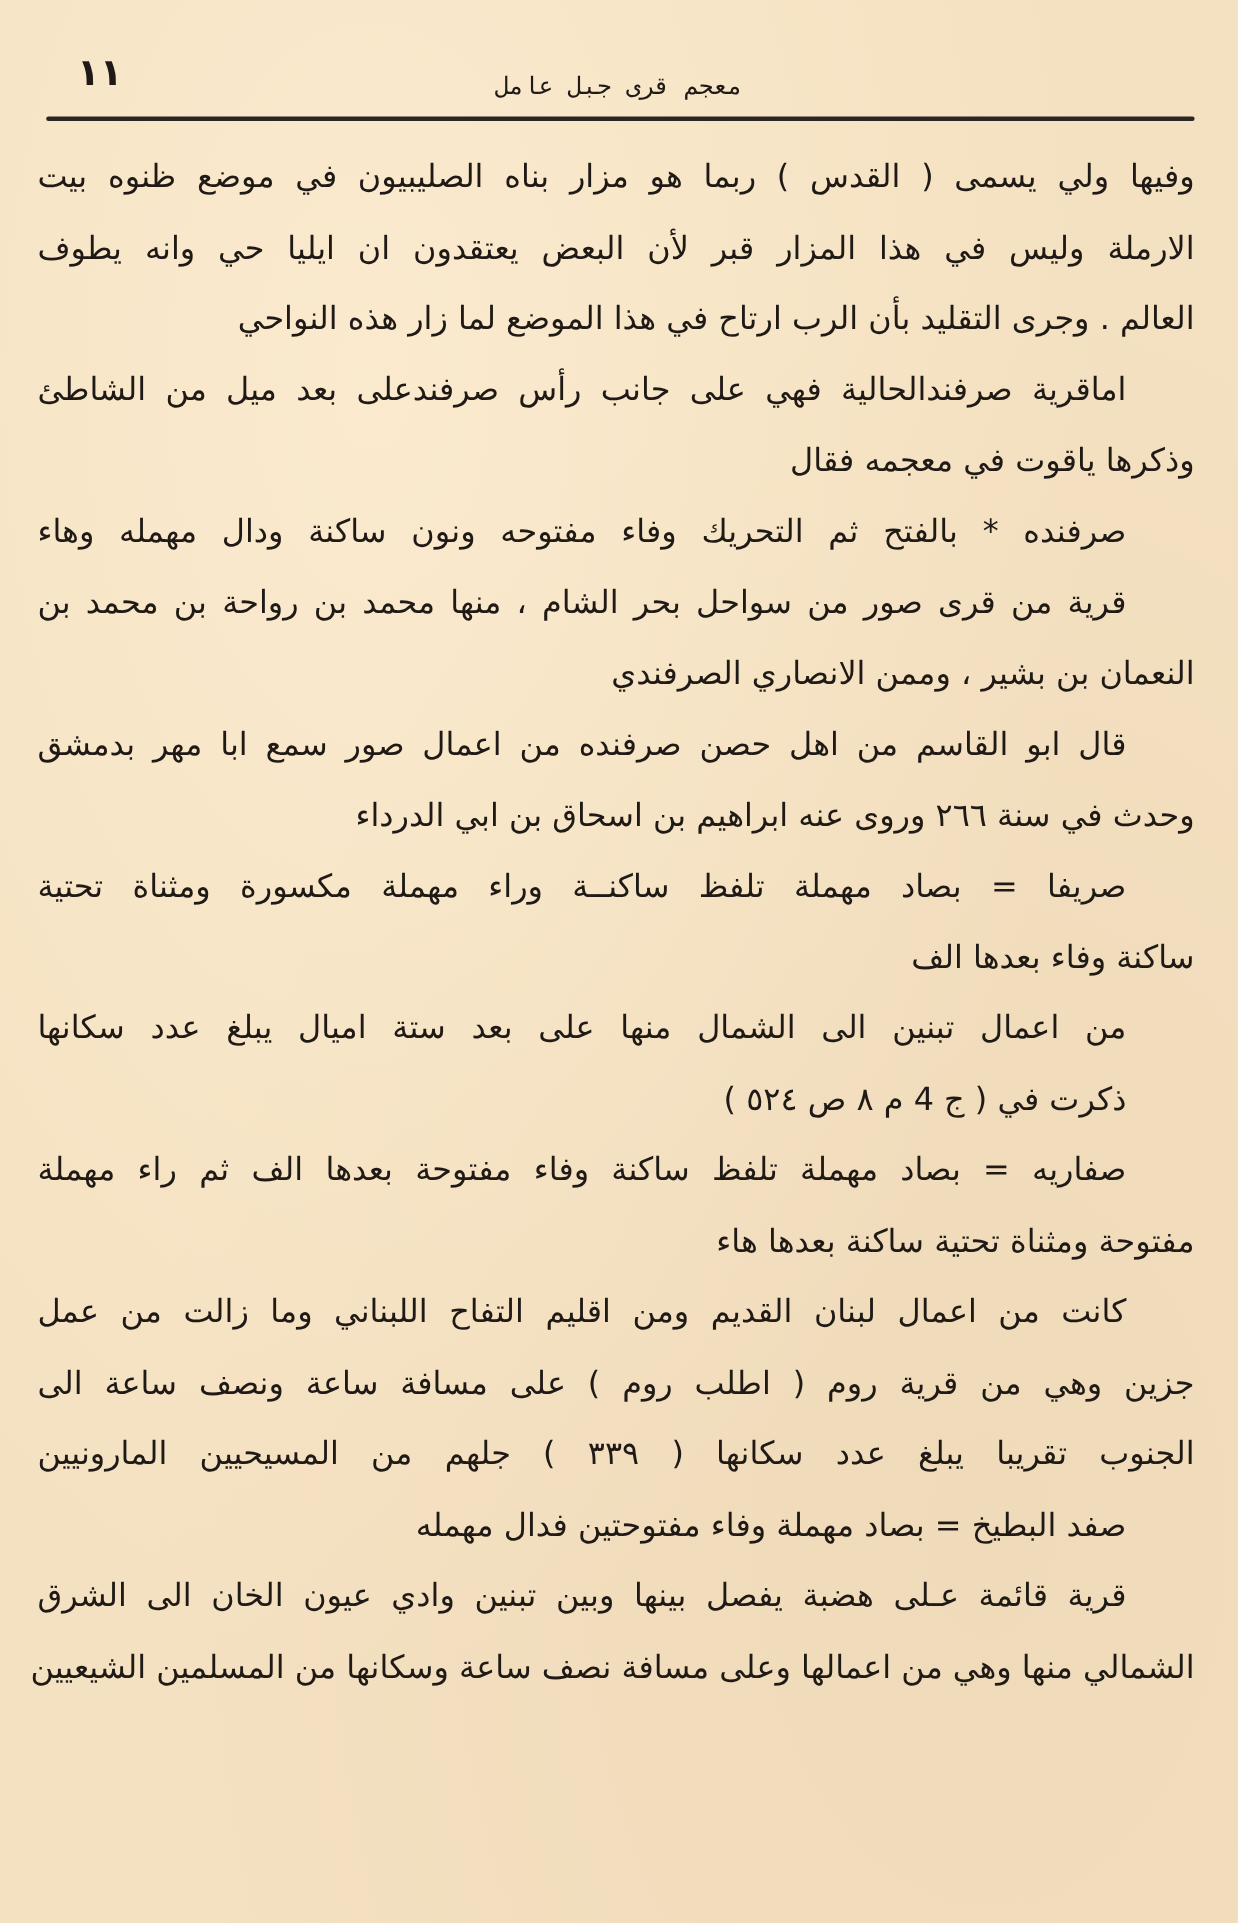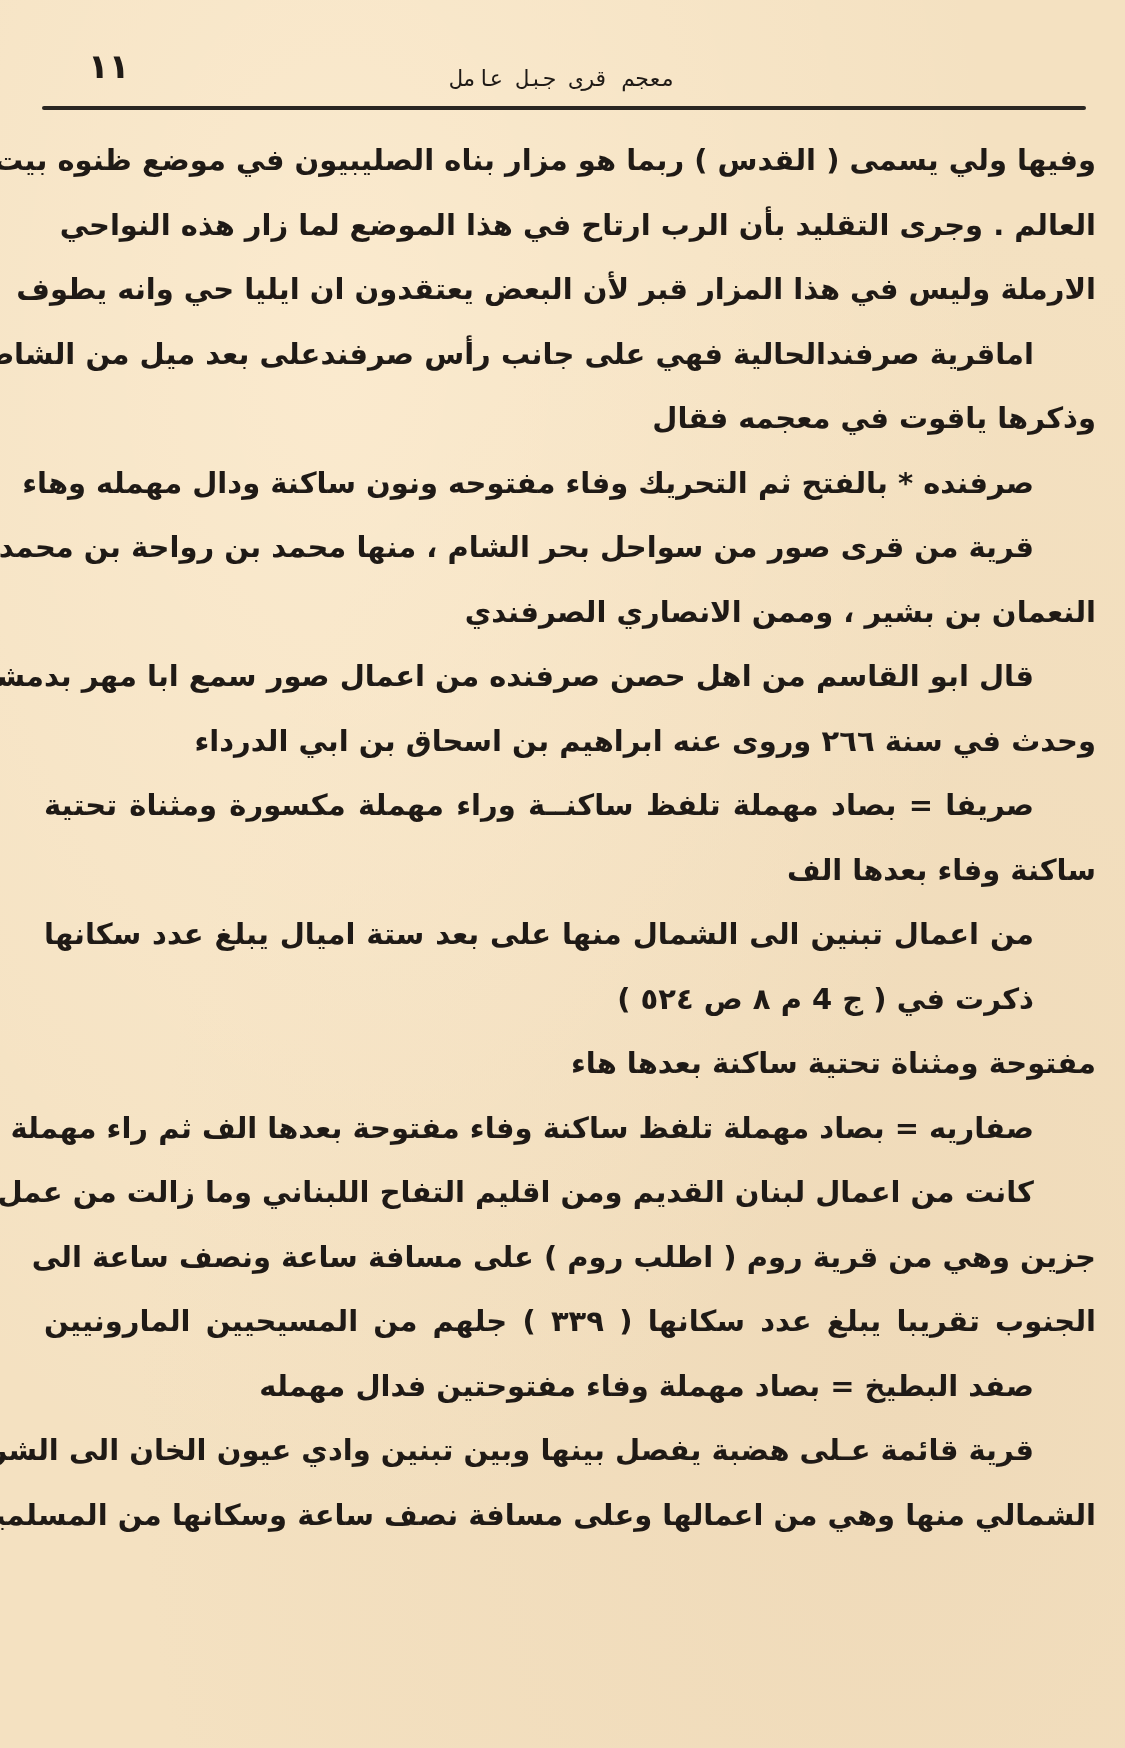--- a/index.html
+++ b/index.html
@@ -32,21 +32,20 @@
     }
     .page-number {
       position: absolute;
       left: 30px;
       top: 6px;
       font-size: 34px;
       font-weight: bold;
       letter-spacing: 6px;
       direction: rtl;
       font-family: "DejaVu Sans", sans-serif;
-      margin-left: 18px;
     }
     .running-title {
       position: absolute;
       left: 0;
       right: 0;
       top: 26px;
       text-align: center;
       font-size: 22px;
       direction: rtl;
       font-family: Liberation Mono, monospace;
@@ -56,26 +55,26 @@
       top: 106px;
       left: 42px;
       width: 1044px;
       height: 4px;
       background: #2a2622;
       border-radius: 2px;
     }
     .body-text {
       position: absolute;
       top: 128px;
-      left: 44px;
+      left: 34px;
       width: 1052px;
       direction: rtl;
       text-align: right;
       font-family: "DejaVu Sans", sans-serif;
-      font-weight: bold;
+      font-weight: normal;
       font-size: 29px;
     }
     .line {
       height: 64.5px;
       line-height: 64.5px;
       white-space: nowrap;
       text-align: justify;
       text-align-last: justify;
     }
     .line.indent {
@@ -90,35 +89,35 @@
 
 <div class="page">
   <div class="header">
     <span class="page-number">١١</span>
     <div class="running-title">معجم قرى جبل عامل</div>
   </div>
   <div class="header-rule"></div>
 
   <div class="body-text">
     <div class="line">وفيها ولي يسمى ( القدس ) ربما هو مزار بناه الصليبيون في موضع ظنوه بيت</div>
+    <div class="line">الارملة وليس في هذا المزار قبر لأن البعض يعتقدون ان ايليا حي وانه يطوف</div>
     <div class="line short">العالم . وجرى التقليد بأن الرب ارتاح في هذا الموضع لما زار هذه النواحي</div>
-    <div class="line">الارملة وليس في هذا المزار قبر لأن البعض يعتقدون ان ايليا حي وانه يطوف</div>
     <div class="line indent">اماقرية صرفندالحالية فهي على جانب رأس صرفندعلى بعد ميل من الشاطئ</div>
     <div class="line short">وذكرها ياقوت في معجمه فقال</div>
     <div class="line indent">صرفنده * بالفتح ثم التحريك وفاء مفتوحه ونون ساكنة ودال مهمله وهاء</div>
     <div class="line indent">قرية من قرى صور من سواحل بحر الشام ، منها محمد بن رواحة بن محمد بن</div>
     <div class="line short">النعمان بن بشير ، وممن الانصاري الصرفندي</div>
     <div class="line indent">قال ابو القاسم من اهل حصن صرفنده من اعمال صور سمع ابا مهر بدمشق</div>
     <div class="line short">وحدث في سنة ٢٦٦ وروى عنه ابراهيم بن اسحاق بن ابي الدرداء</div>
     <div class="line indent">صريفا = بصاد مهملة تلفظ ساكنــة وراء مهملة مكسورة ومثناة تحتية</div>
     <div class="line short">ساكنة وفاء بعدها الف</div>
     <div class="line indent">من اعمال تبنين الى الشمال منها على بعد ستة اميال    يبلغ عدد سكانها</div>
     <div class="line indent short">ذكرت في ( ج 4 م ٨ ص ٥٢٤ )</div>
+    <div class="line indent">صفاريه = بصاد مهملة تلفظ ساكنة وفاء مفتوحة بعدها الف ثم راء مهملة</div>
     <div class="line short">مفتوحة ومثناة تحتية ساكنة بعدها هاء</div>
-    <div class="line indent">صفاريه = بصاد مهملة تلفظ ساكنة وفاء مفتوحة بعدها الف ثم راء مهملة</div>
     <div class="line indent">كانت من اعمال لبنان القديم ومن اقليم التفاح اللبناني وما زالت من عمل</div>
     <div class="line">جزين وهي من قرية روم ( اطلب روم ) على مسافة ساعة ونصف ساعة الى</div>
     <div class="line">الجنوب تقريبا    يبلغ عدد سكانها ( ٣٣٩ ) جلهم من المسيحيين المارونيين</div>
     <div class="line indent short">صفد البطيخ = بصاد مهملة وفاء مفتوحتين فدال مهمله</div>
     <div class="line indent">قرية قائمة عـلى هضبة يفصل بينها وبين تبنين وادي عيون الخان الى الشرق</div>
     <div class="line">الشمالي منها وهي من اعمالها وعلى مسافة نصف ساعة وسكانها من المسلمين الشيعيين</div>
   </div>
 </div>
 
 </body></html>

